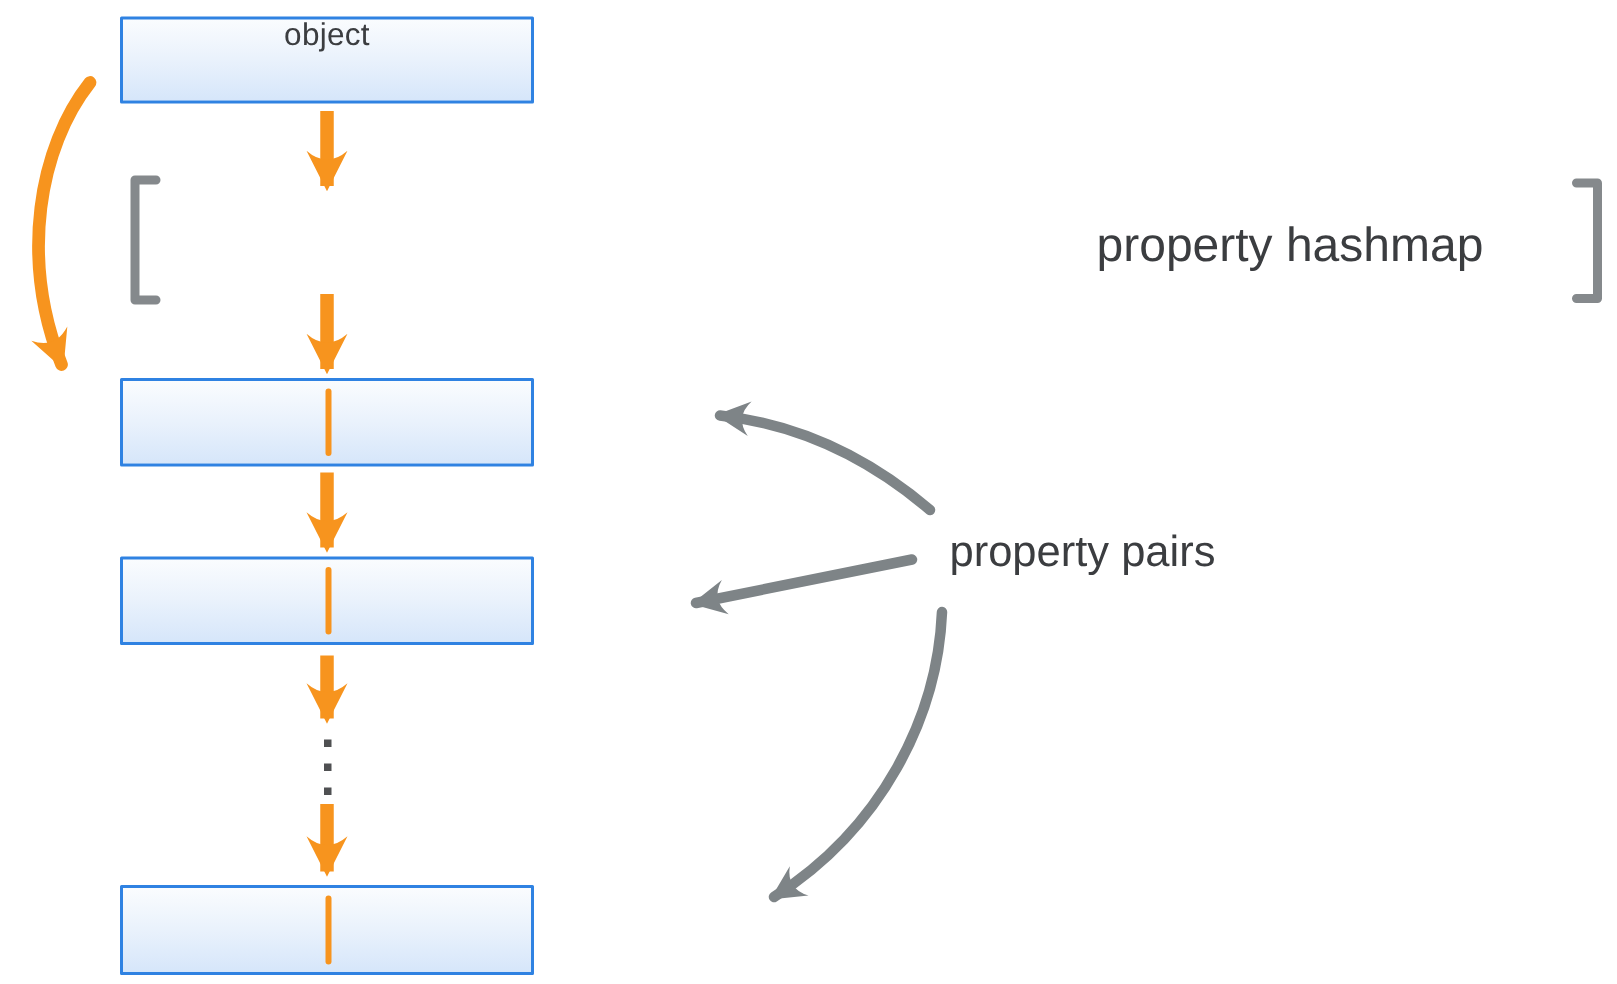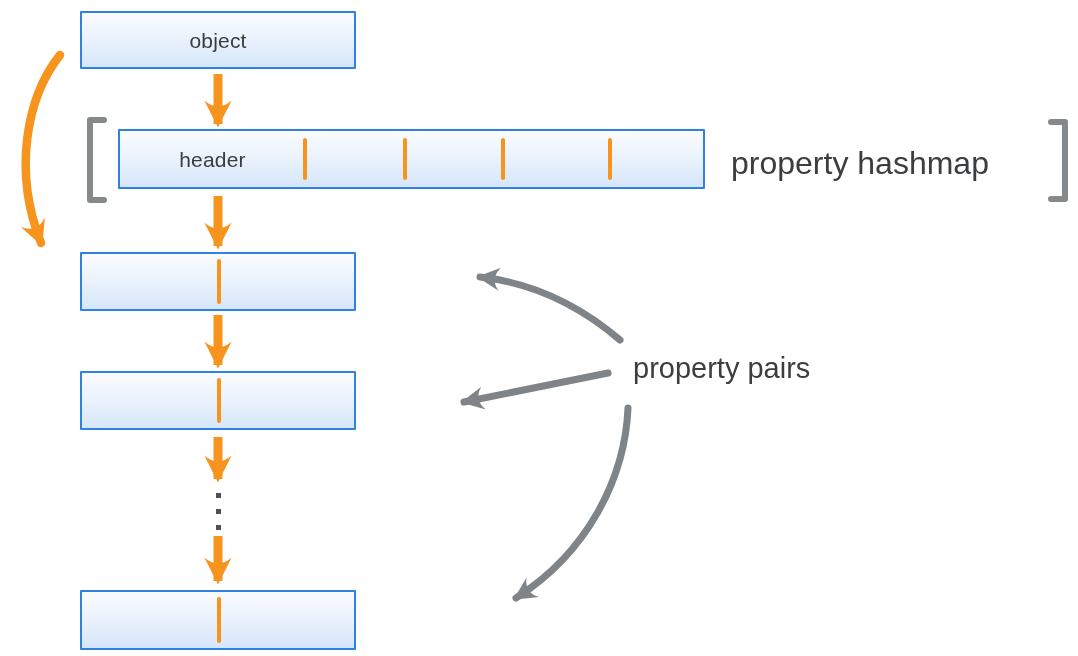--- a/index.html
+++ b/index.html
@@ -21,21 +21,21 @@
     overflow:hidden;
   }
   .box{
     position:absolute;
     box-sizing:border-box;
     border:2px solid var(--box-border);
     background:linear-gradient(180deg,var(--box-fill-top) 0%, #EAF2FC 48%, var(--box-fill-bottom) 100%);
     border-radius:1px;
   }
   #object-box{left:80px;top:11px;width:276px;height:58px;
-    display:flex;align-items:center;justify-content:center;}
+    display:flex;justify-content:center;}
   #hashmap-box{left:118px;top:129px;width:587px;height:60px;}
   .node-label{
     color:var(--text-color);
     font-size:21px;
     line-height:1;
     letter-spacing:0.2px;
   }
   #header-cell{
     position:absolute;left:0;top:0;width:185px;height:100%;
     display:flex;align-items:center;justify-content:center;
@@ -70,31 +70,20 @@
 </style>
 </head>
 <body>
 
 <div id="canvas">
 
   <div class="box" id="object-box">
     <span class="node-label">object</span>
   </div>
 
-  <div class="box" id="hashmap-box">
-    <div id="header-cell">
-      <span class="node-label">header</span>
-    </div>
-    <div id="hdr-dividers">
-        <div class="hdr-divider" style="left: 183px;"></div>
-        <div class="hdr-divider" style="left: 283px;"></div>
-        <div class="hdr-divider" style="left: 381px;"></div>
-        <div class="hdr-divider" style="left: 488px;"></div>
-      </div>
-  </div>
 
   <div class="box pair-box" id="pair-box-1">
     <div class="pair-divider"></div>
   </div>
   <div class="box pair-box" id="pair-box-2">
     <div class="pair-divider"></div>
   </div>
   <div class="box pair-box" id="pair-box-3">
     <div class="pair-divider"></div>
   </div>

